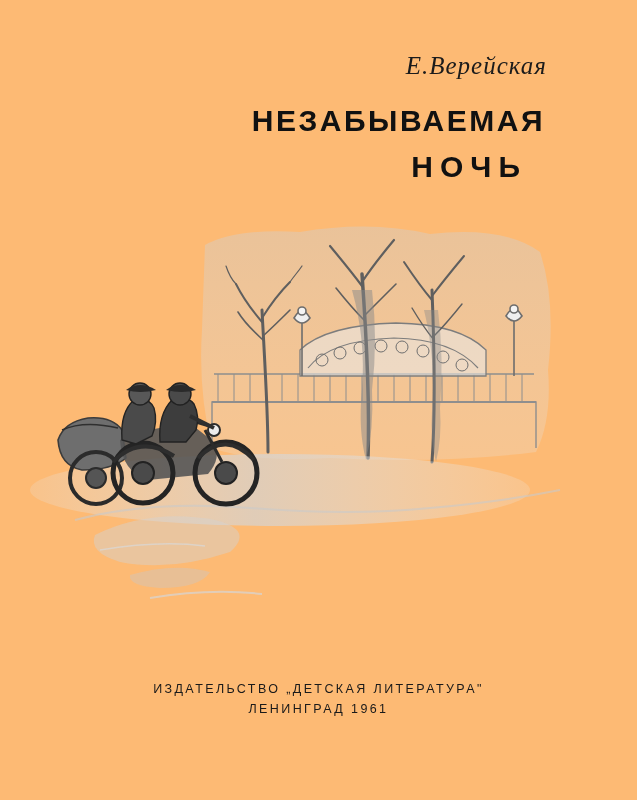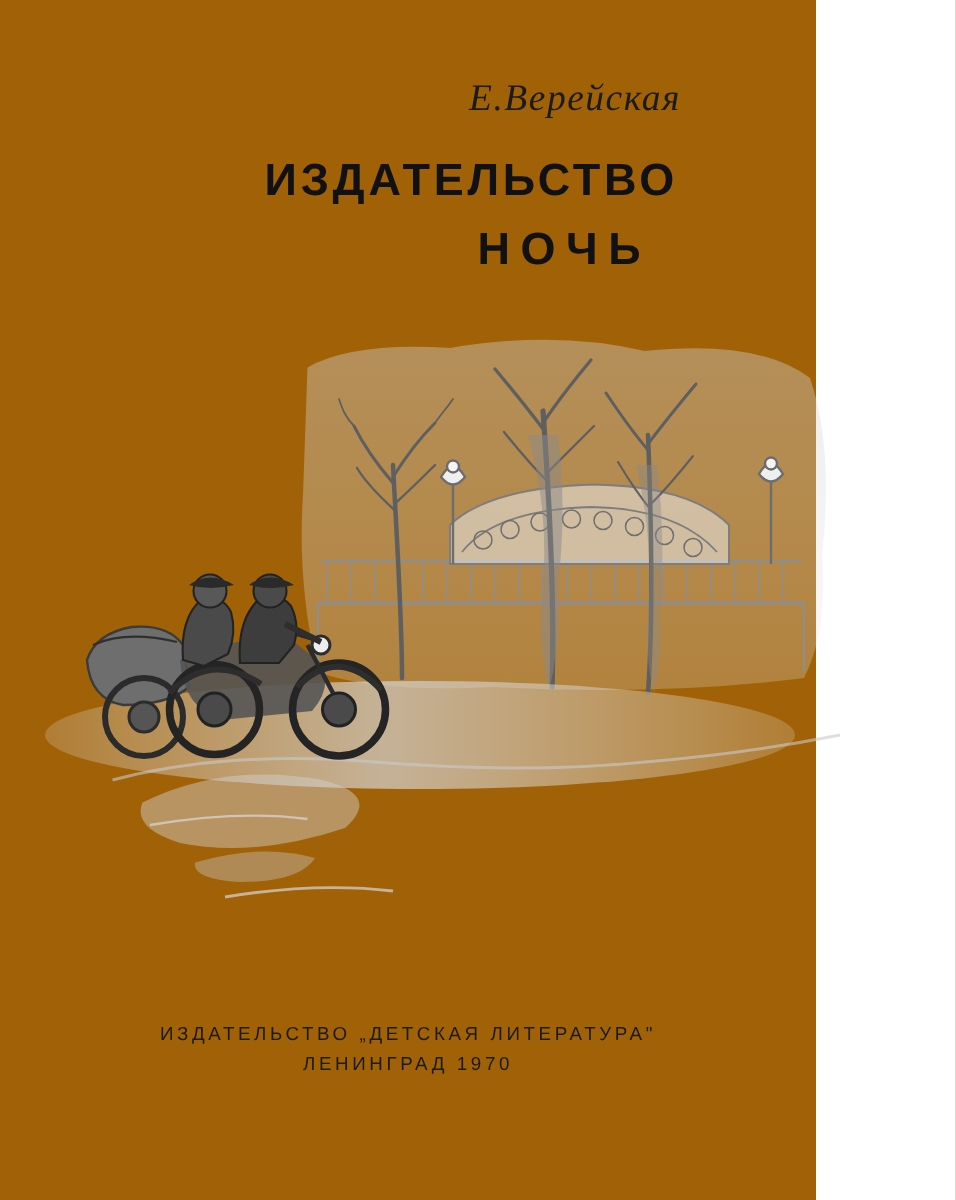--- a/index.html
+++ b/index.html
@@ -11,23 +11,23 @@
     width: 637px;
     height: 800px;
     font-family: "Liberation Sans", sans-serif;
     color: #1a1a1a;
     overflow: hidden;
     position: relative;
   }
 
   .page {
     position: relative;
-    width: 544px;
+    width: 637px;
     height: 800px;
-    background: #a16207;
+    background: #fdba74;
   }
 
   
   .author {
     position: absolute;
     top: 52px;
     right: 90px;
     font-family: "Liberation Serif", serif;
     font-size: 25px;
     font-style: italic;
@@ -99,21 +99,21 @@
     color: #1a1a1a;
     white-space: nowrap;
   }
 </style>
 </head>
 <body>
 
 <div class="page">
 
   <div class="author">Е.Верейская</div>
-  <div class="title-main">ИЗДАТЕЛЬСТВО</div>
+  <div class="title-main">НЕЗАБЫВАЕМАЯ</div>
   <div class="title-sub">НОЧЬ</div>
 
   <div class="illustration">
     <svg width="637" height="420" viewBox="0 0 637 420" xmlns="http://www.w3.org/2000/svg">
       <defs>
         <radialGradient id="wash" cx="50%" cy="50%" r="60%">
           <stop offset="0%" stop-color="#d9d9d9" stop-opacity="0.85"></stop>
           <stop offset="100%" stop-color="#eeeeee" stop-opacity="0.15"></stop>
         </radialGradient>
         <linearGradient id="bridgeWash" x1="0" y1="0" x2="0" y2="1">
@@ -230,16 +230,16 @@
       </g>
 
       <path d="M150 408 Q210 398 262 404" stroke="#d5d5d5" stroke-width="2" fill="none" opacity="0.7"></path>
       <path d="M100 360 Q160 350 205 356" stroke="#d8d8d8" stroke-width="1.6" fill="none" opacity="0.7"></path>
     </svg>
   </div>
 
 
   <div class="imprint">
     <div class="imprint-line1">ИЗДАТЕЛЬСТВО „ДЕТСКАЯ ЛИТЕРАТУРА"</div>
-    <div class="imprint-line2">ЛЕНИНГРАД 1970</div>
+    <div class="imprint-line2">ЛЕНИНГРАД 1961</div>
   </div>
 
 </div>
 
 </body></html>

